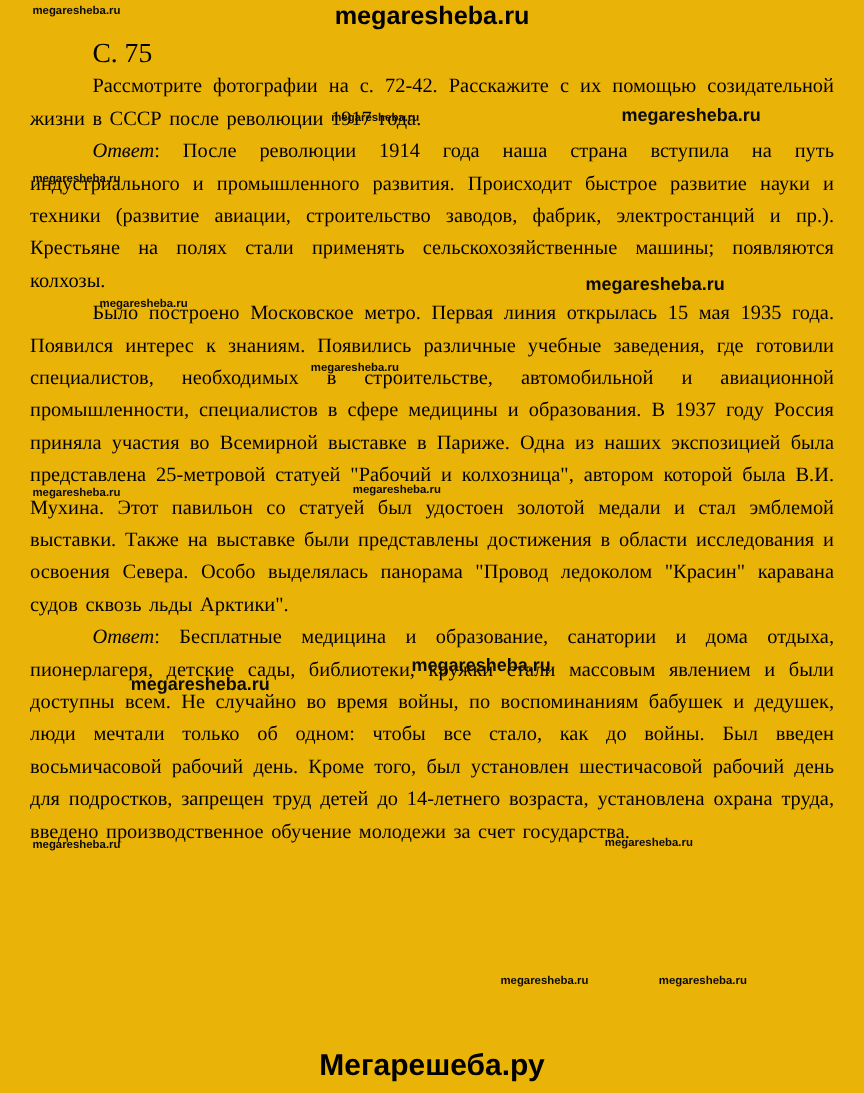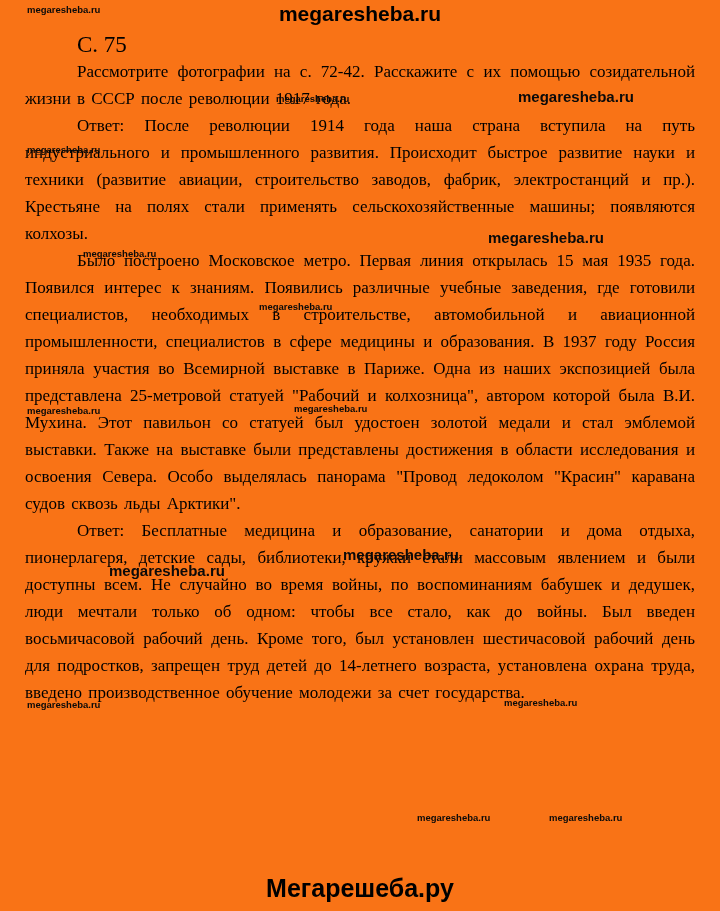--- a/index.html
+++ b/index.html
@@ -1,19 +1,19 @@
 <!DOCTYPE html>
 <html><head>
 <meta charset="utf-8">
 <style>
   html,body{margin:0;padding:0;background:#ffffff;}
   .page{
     position:relative;
     width:720px;height:911px;
-    background:#f97316;
+    background:#eab308;
     overflow:hidden;
     font-family:"Liberation Serif", serif;
     color:#000;
   }
   .header-title{
     text-align:center;
     font-family:"Liberation Sans", sans-serif;
     font-weight:bold;
     font-size:21px;
     padding-top:2px;
@@ -31,20 +31,21 @@
   }
   .para{
     margin:0;
     text-indent:52px;
     text-align:justify;
     font-size:17px;
     line-height:27px;
     word-spacing:2px;
   }
   .answer-label{
+    font-style:italic;
   }
   .heading{
     margin:38px 0 0 0;
     font-size:17px;
     line-height:27px;
     font-weight:bold;
     text-indent:52px;
   }
   .footer-title{
     position:absolute;

